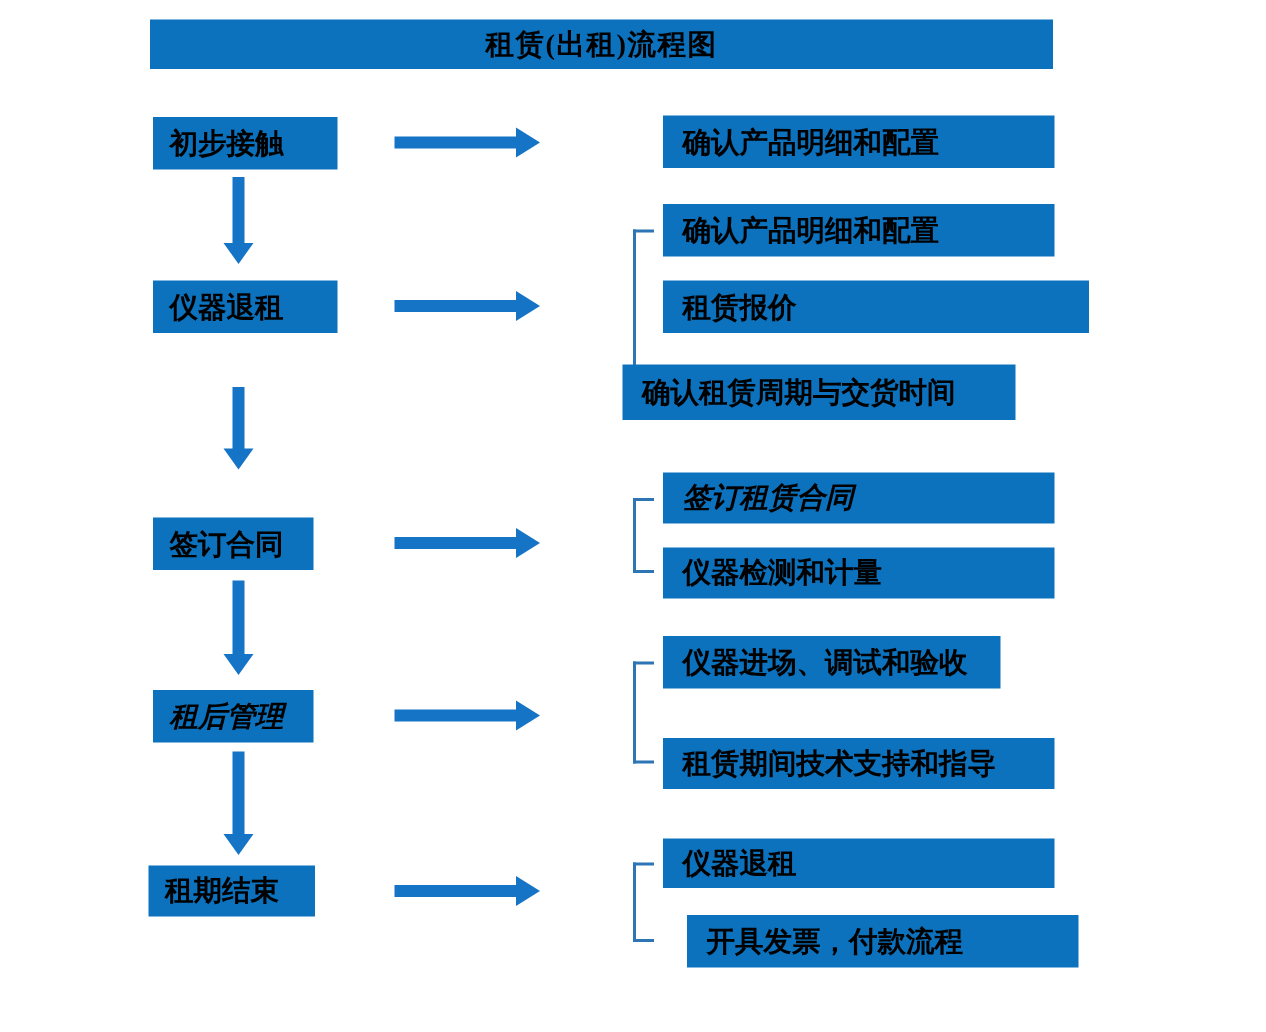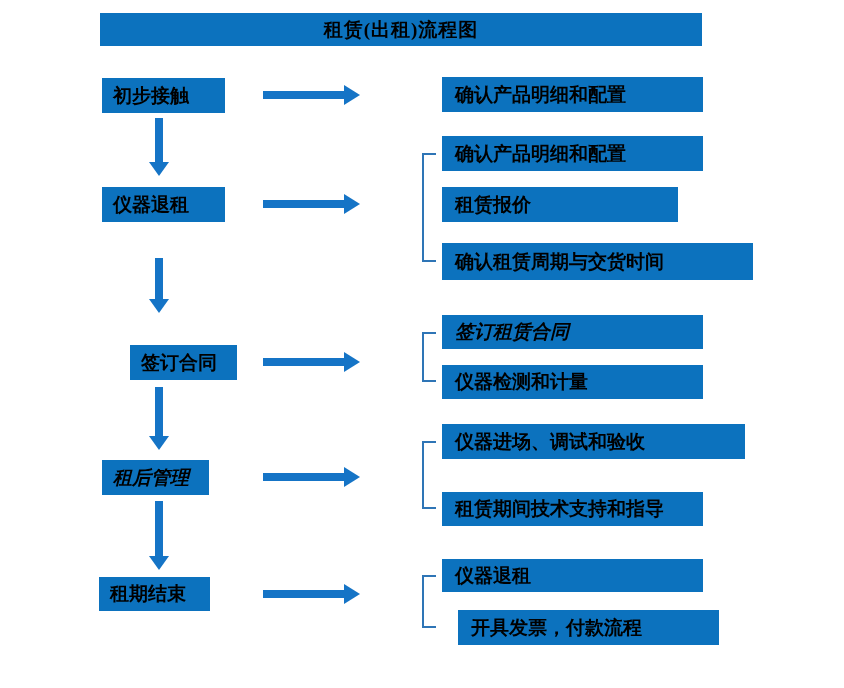--- a/index.html
+++ b/index.html
@@ -82,21 +82,21 @@
 </style>
 </head>
 <body>
 
 <div class="canvas">
 
   <div class="box title" style="left:100px; top:13px; width:602px; height:33px;">租赁(出租)流程图</div>
 
   <div class="box" style="left:102px; top:78px; width:123px; height:35px;">初步接触</div>
   <div class="box" style="left:102px; top:187px; width:123px; height:35px;">仪器退租</div>
-  <div class="box" style="left:102px; top:345px; width:107px; height:35px;margin-left:28px;">签订合同</div>
+  <div class="box" style="left:102px; top:345px; width:107px; height:35px;">签订合同</div>
   <div class="box" style="left:102px; top:460px; width:107px; height:35px;font-style:italic;">租后管理</div>
   <div class="box" style="left:99px; top:577px; width:111px; height:34px;">租期结束</div>
 
   <div class="varrow" style="left:149px; top:118px; height:58px;">
     <div class="shaft"></div>
     <div class="head"></div>
   </div>
   <div class="varrow" style="left:149px; top:258px; height:55px;">
     <div class="shaft"></div>
     <div class="head"></div>
@@ -132,25 +132,25 @@
   </div>
 
   <div class="bracket" style="left:422px; top:153px; height:109px;"></div>
   <div class="bracket" style="left:422px; top:332px; height:50px;"></div>
   <div class="bracket" style="left:422px; top:441px; height:68px;"></div>
   <div class="bracket" style="left:422px; top:575px; height:53px;"></div>
 
   <div class="box item" style="left:442px; top:77px; width:261px; height:35px;">确认产品明细和配置</div>
 
   <div class="box item" style="left:442px; top:136px; width:261px; height:35px;text-align:center;">确认产品明细和配置</div>
-  <div class="box item" style="left:442px; top:187px; width:236px; height:35px;">租赁报价</div>
-  <div class="box item" style="left:442px; top:243px; width:311px; height:37px;">确认租赁周期与交货时间</div>
+  <div class="box item" style="left:442px; top:187px; width:284px; height:35px;">租赁报价</div>
+  <div class="box item" style="left:415px; top:243px; width:262px; height:37px;">确认租赁周期与交货时间</div>
 
   <div class="box item" style="left:442px; top:315px; width:261px; height:34px;font-style:italic;">签订租赁合同</div>
   <div class="box item" style="left:442px; top:365px; width:261px; height:34px;text-align:right;">仪器检测和计量</div>
 
-  <div class="box item" style="left:442px; top:424px; width:303px; height:35px;">仪器进场、调试和验收</div>
+  <div class="box item" style="left:442px; top:424px; width:225px; height:35px;">仪器进场、调试和验收</div>
   <div class="box item" style="left:442px; top:492px; width:261px; height:34px;">租赁期间技术支持和指导</div>
 
   <div class="box item" style="left:442px; top:559px; width:261px; height:33px;text-align:right;">仪器退租</div>
   <div class="box item" style="left:442px; top:610px; width:261px; height:35px;margin-left:16px;">开具发票，付款流程</div>
 
 </div>
 
 </body></html>

